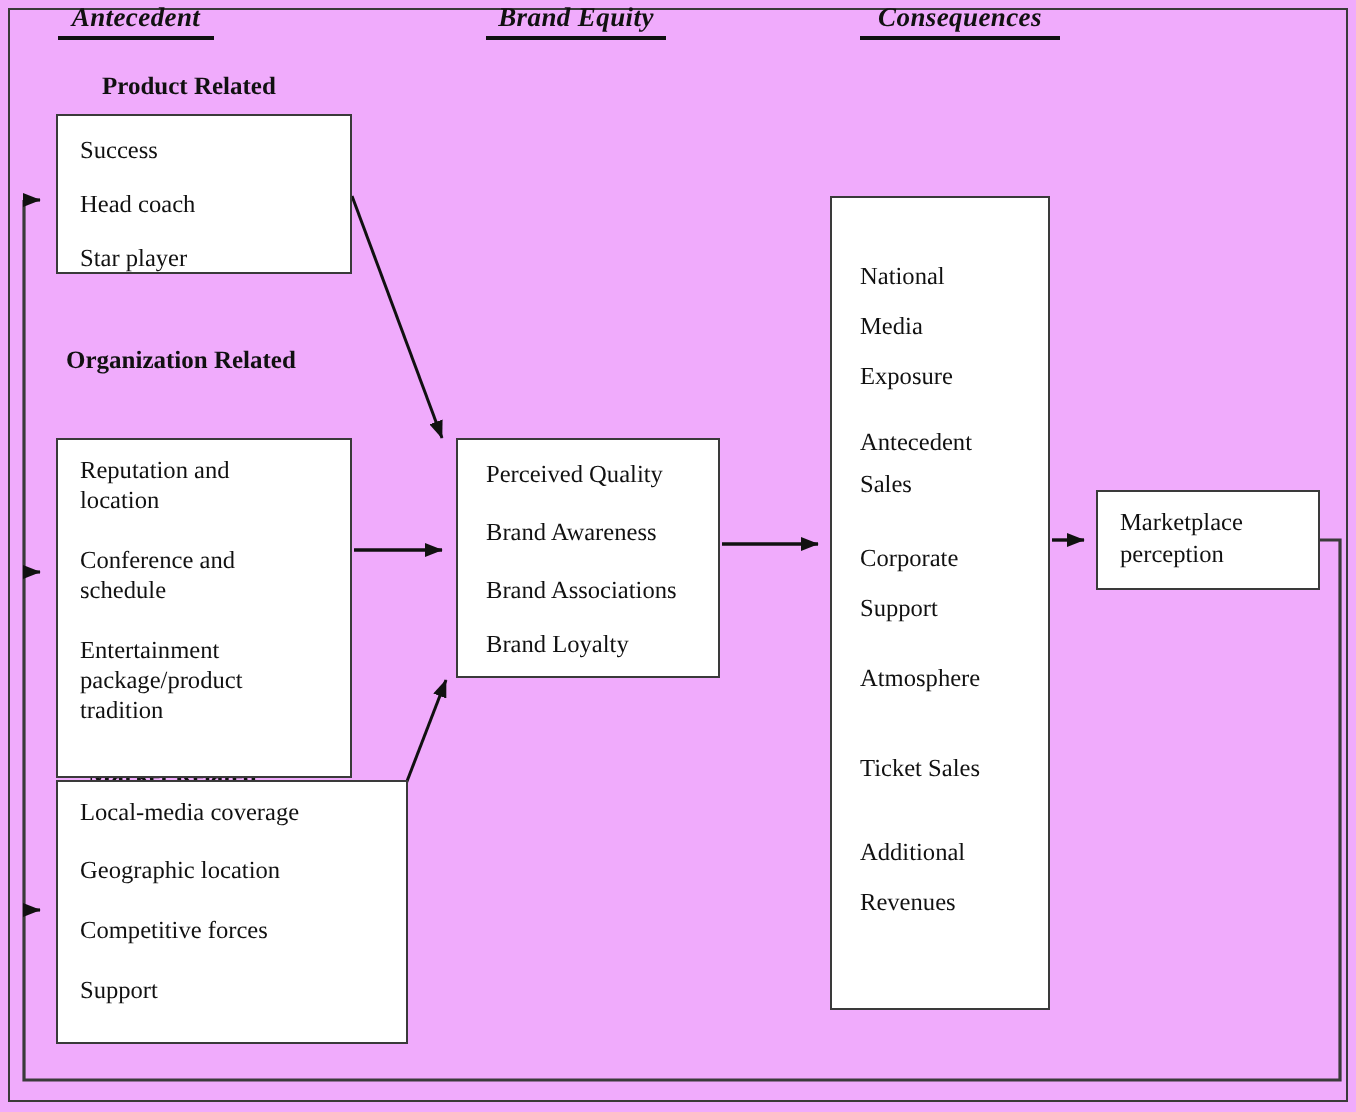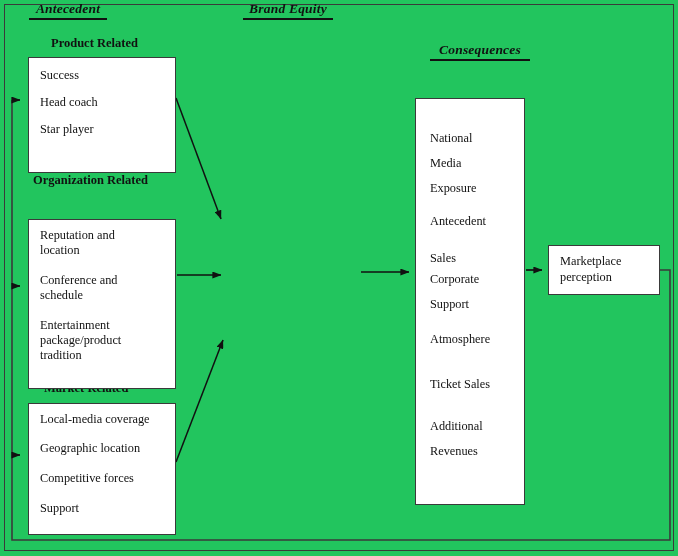--- a/index.html
+++ b/index.html
@@ -4,21 +4,21 @@
 <style>
   html, body {
     margin: 0;
     padding: 0;
     background: #ffffff;
   }
   #canvas {
     position: relative;
     width: 678px;
     height: 556px;
-    background: #22c55e;
+    background: #f0abfc;
     font-family: "Liberation Serif", "DejaVu Serif", serif;
     overflow: hidden;
   }
   svg.wires {
     position: absolute;
     left: 0;
     top: 0;
     width: 678px;
     height: 556px;
     pointer-events: none;
@@ -31,21 +31,21 @@
     font-weight: bold;
     font-size: 13.5px;
     color: #111;
     letter-spacing: 0.2px;
     white-space: nowrap;
     border-bottom: 2.5px solid #111;
     padding-bottom: 1px;
   }
   #head-antecedent   { left: 29px;  top: 1px;  width: 78px; text-align: center; }
   #head-brandequity  { left: 243px; top: 1px;  width: 90px; text-align: center; }
-  #head-consequences { left: 430px; top: 1px;  width: 100px; text-align: center; margin-top: 41px;}
+  #head-consequences { left: 430px; top: 1px;  width: 100px; text-align: center;}
 
   
   .group-title {
     position: absolute;
     font-weight: bold;
     font-size: 12.5px;
     color: #111;
     white-space: nowrap;
   }
   #title-product      { left: 51px; top: 36px; }
@@ -60,23 +60,23 @@
     background: #fff;
   }
   .box .line {
     position: absolute;
     font-size: 12.3px;
     color: #111;
     white-space: nowrap;
     line-height: 15px;
   }
 
-  #box-product      { left: 28px;  top: 57px;  width: 148px; height: 116px; }
+  #box-product      { left: 28px;  top: 57px;  width: 148px; height: 80px; }
   #box-organization { left: 28px;  top: 219px; width: 148px; height: 170px; }
-  #box-market       { left: 28px;  top: 403px; width: 148px; height: 132px; padding-left: 16px; }
+  #box-market       { left: 28px;  top: 390px; width: 176px; height: 132px; padding-left: 16px; }
   #box-brandequity  { left: 228px; top: 219px; width: 132px; height: 120px; }
   #box-consequences { left: 415px; top: 98px;  width: 110px; height: 407px; }
   #box-marketplace  { left: 548px; top: 245px; width: 112px;  height: 50px; }
 
   #box-marketplace .line { font-size: 12.3px; }
 
   
   #frame {
     position: absolute;
     left: 4px;
@@ -163,27 +163,33 @@
     <div class="line" style="left:11px; top:128px;">tradition</div>
   </div>
 
   <div class="box" id="box-market">
     <div class="line" style="left:11px; top:8px;">Local-media coverage</div>
     <div class="line" style="left:11px; top:37px;">Geographic location</div>
     <div class="line" style="left:11px; top:67px;">Competitive forces</div>
     <div class="line" style="left:11px; top:97px;">Support</div>
   </div>
 
+  <div class="box" id="box-brandequity">
+    <div class="line" style="left:14px; top:10px;">Perceived Quality</div>
+    <div class="line" style="left:14px; top:39px;">Brand Awareness</div>
+    <div class="line" style="left:14px; top:68px;">Brand Associations</div>
+    <div class="line" style="left:14px; top:95px;">Brand Loyalty</div>
+  </div>
 
   <div class="box" id="box-consequences">
     <div class="line" style="left:14px; top:32px;">National</div>
     <div class="line" style="left:14px; top:57px;">Media</div>
     <div class="line" style="left:14px; top:82px;">Exposure</div>
     <div class="line" style="left:14px; top:115px;">Antecedent</div>
-    <div class="line" style="left:14px; top:152px;">Sales</div>
+    <div class="line" style="left:14px; top:136px;">Sales</div>
     <div class="line" style="left:14px; top:173px;">Corporate</div>
     <div class="line" style="left:14px; top:198px;">Support</div>
     <div class="line" style="left:14px; top:233px;">Atmosphere</div>
     <div class="line" style="left:14px; top:278px;">Ticket Sales</div>
     <div class="line" style="left:14px; top:320px;">Additional</div>
     <div class="line" style="left:14px; top:345px;">Revenues</div>
   </div>
 
   <div class="box" id="box-marketplace">
     <div class="line" style="left:11px; top:8px;">Marketplace</div>

